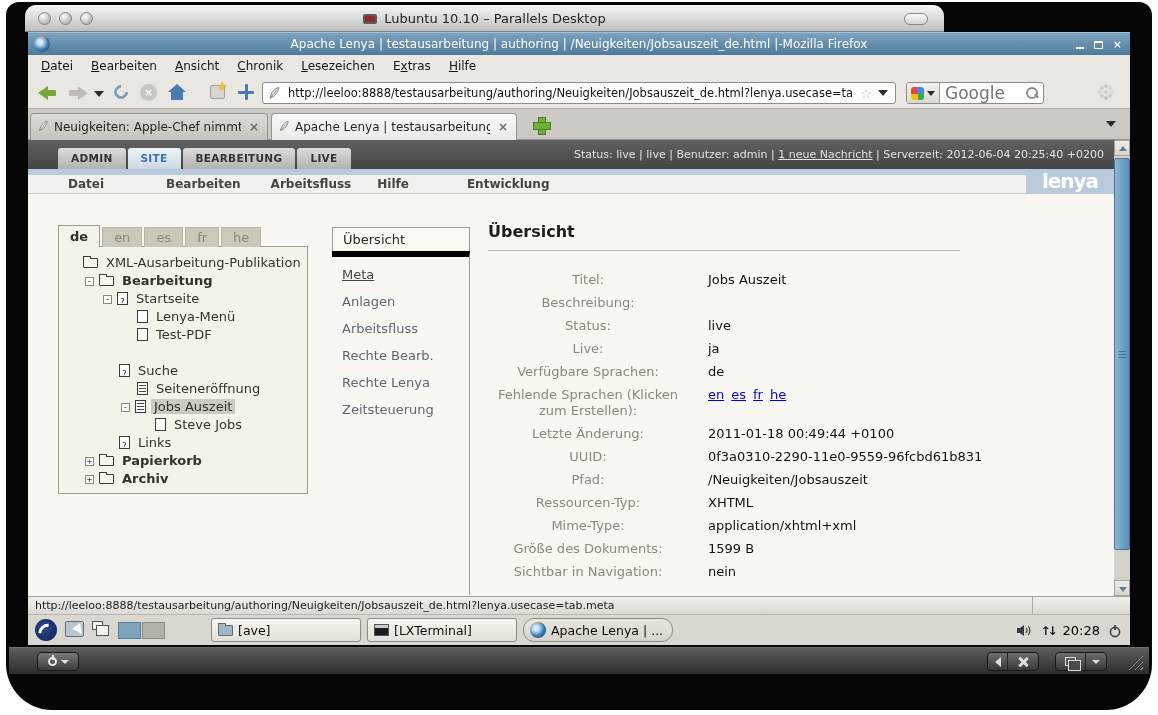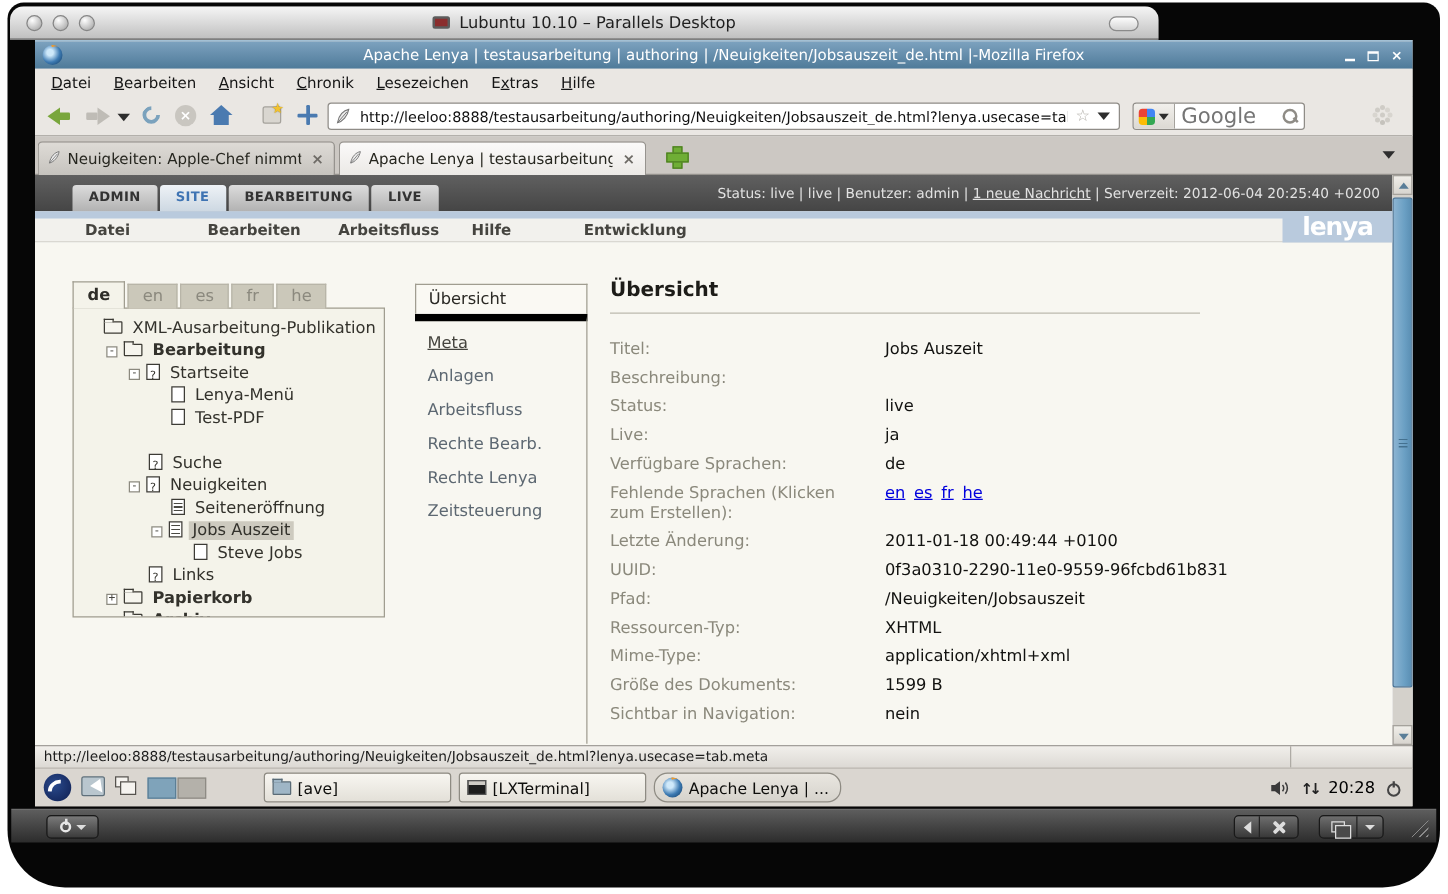--- a/index.html
+++ b/index.html
@@ -1,21 +1,21 @@
 <!DOCTYPE html>
 <html><head>
 <meta charset="utf-8">
 <style>
   html,body{margin:0;padding:0;width:1158px;height:715px;overflow:hidden;background:#fff;
     font-family:"DejaVu Sans","Liberation Sans",sans-serif;}
   *{box-sizing:border-box;}
   .frame{position:absolute;left:6px;top:2px;width:1146px;height:708px;background:#060606;
     border-radius:13px 13px 46px 46px;}
   
-  .mac-titlebar{position:absolute;left:2px;top:3px;width:919px;height:27px;border-radius:11px 11px 0 0;
+  .mac-titlebar{position:absolute;left:19px;top:3px;width:919px;height:27px;border-radius:11px 11px 0 0;
     background:linear-gradient(#f6f6f6,#bfbfbf);border-bottom:1px solid #7f7f7f;}
   .traffic{position:absolute;left:13px;top:7px;display:flex;gap:8px;}
   .tl{width:13px;height:13px;border-radius:50%;border:1px solid #858585;
     background:radial-gradient(circle at 35% 30%,#fefefe,#b5b5b5 75%);}
   .mac-title{height:27px;line-height:27px;text-align:center;font-size:13px;color:#1f1f1f;font-weight:500;}
   .monitor-ico{display:inline-block;width:14px;height:10px;border:2px solid #5c5c5c;border-radius:2px;
     background:#8a2d2d;vertical-align:-1px;margin-right:7px;}
   .lozenge{position:absolute;right:16px;top:8px;width:24px;height:12px;border-radius:7px;
     border:1px solid #8a8a8a;background:linear-gradient(#fdfdfd,#d4d4d4);}
   
@@ -151,21 +151,21 @@
   .doc-menu{position:absolute;left:304px;top:57px;width:138px;height:344px;
     border-top:6px solid #000000;border-right:1px solid #a09d90;padding-top:4px;}
   .dmenu-item{height:27px;line-height:27px;padding-left:10px;font-size:13px;color:#5d6872;}
   .dmenu-item.u{color:#45443e;text-decoration:underline;}
   
   .overview{position:absolute;left:460px;top:28px;width:605px;}
   .ov-title{font-size:16px;font-weight:bold;color:#1d1c18;margin-bottom:9px;}
   .ov-hr{width:472px;border-top:1px solid #bcbaae;margin-bottom:21px;}
   .ov-fields{display:grid;grid-template-columns:200px auto;column-gap:20px;row-gap:7px;
     font-size:13px;line-height:16px;}
-  .ov-label{text-align:left;color:#8b897c;}
+  .ov-label{text-align:center;color:#8b897c;}
   .ov-value{color:#121210;}
   .ov-value a{color:#0000dd;text-decoration:underline;margin-right:7px;}
   
   .scrollbar{position:absolute;left:1086px;top:0;width:16px;height:456px;background:#d4d1cb;}
   .sb-btn{position:absolute;left:0;width:16px;height:16px;background:linear-gradient(#f0eee9,#d8d5cf);
     border:1px solid #a5a29c;}
   .sb-up{top:0;}
   .sb-down{bottom:0;}
   .sb-btn i{position:absolute;left:4px;width:0;height:0;border-left:4px solid transparent;border-right:4px solid transparent;}
   .sb-up i{top:5px;border-bottom:5px solid #5a7e98;}
@@ -363,21 +363,20 @@
               <span class="ltab">fr</span>
               <span class="ltab">he</span>
             </div>
           <div class="tree-panel">
               <div class="tree-row" style="padding-left: 2px;"><span class="exp-spacer"></span><span class="ico ico-folder"></span><span class="tlabel">XML-Ausarbeitung-Publikation</span></div>
               <div class="tree-row" style="padding-left: 20px;"><span class="expander">-</span><span class="ico ico-folder"></span><span class="tlabel bold">Bearbeitung</span></div>
               <div class="tree-row" style="padding-left: 38px;"><span class="expander">-</span><span class="ico ico-doc-question"></span><span class="tlabel">Startseite</span></div>
               <div class="tree-row" style="padding-left: 56px;"><span class="exp-spacer"></span><span class="ico ico-doc"></span><span class="tlabel">Lenya-Menü</span></div>
               <div class="tree-row" style="padding-left: 56px;"><span class="exp-spacer"></span><span class="ico ico-doc"></span><span class="tlabel">Test-PDF</span></div>
               <div class="tree-row" style="padding-left: 38px; margin-top: 18px;"><span class="exp-spacer"></span><span class="ico ico-doc-question"></span><span class="tlabel">Suche</span></div>
-              <div class="tree-row" style="padding-left: 38px;"><span class="expander">-</span><span class="ico ico-doc-question"></span><span class="tlabel">Neuigkeiten</span></div>
               <div class="tree-row" style="padding-left: 56px;"><span class="exp-spacer"></span><span class="ico ico-doc-lines"></span><span class="tlabel">Seiteneröffnung</span></div>
               <div class="tree-row" style="padding-left: 56px;"><span class="expander">-</span><span class="ico ico-doc-lines"></span><span class="tlabel selected">Jobs Auszeit</span></div>
               <div class="tree-row" style="padding-left: 74px;"><span class="exp-spacer"></span><span class="ico ico-doc"></span><span class="tlabel">Steve Jobs</span></div>
               <div class="tree-row" style="padding-left: 38px;"><span class="exp-spacer"></span><span class="ico ico-doc-question"></span><span class="tlabel">Links</span></div>
               <div class="tree-row" style="padding-left: 20px;"><span class="expander">+</span><span class="ico ico-folder"></span><span class="tlabel bold">Papierkorb</span></div>
               <div class="tree-row" style="padding-left: 20px;"><span class="expander">+</span><span class="ico ico-folder"></span><span class="tlabel bold">Archiv</span></div>
             </div>
           <div class="doc-tab">Übersicht</div>
           <div class="doc-menu">
               <div class="dmenu-item u">Meta</div>

